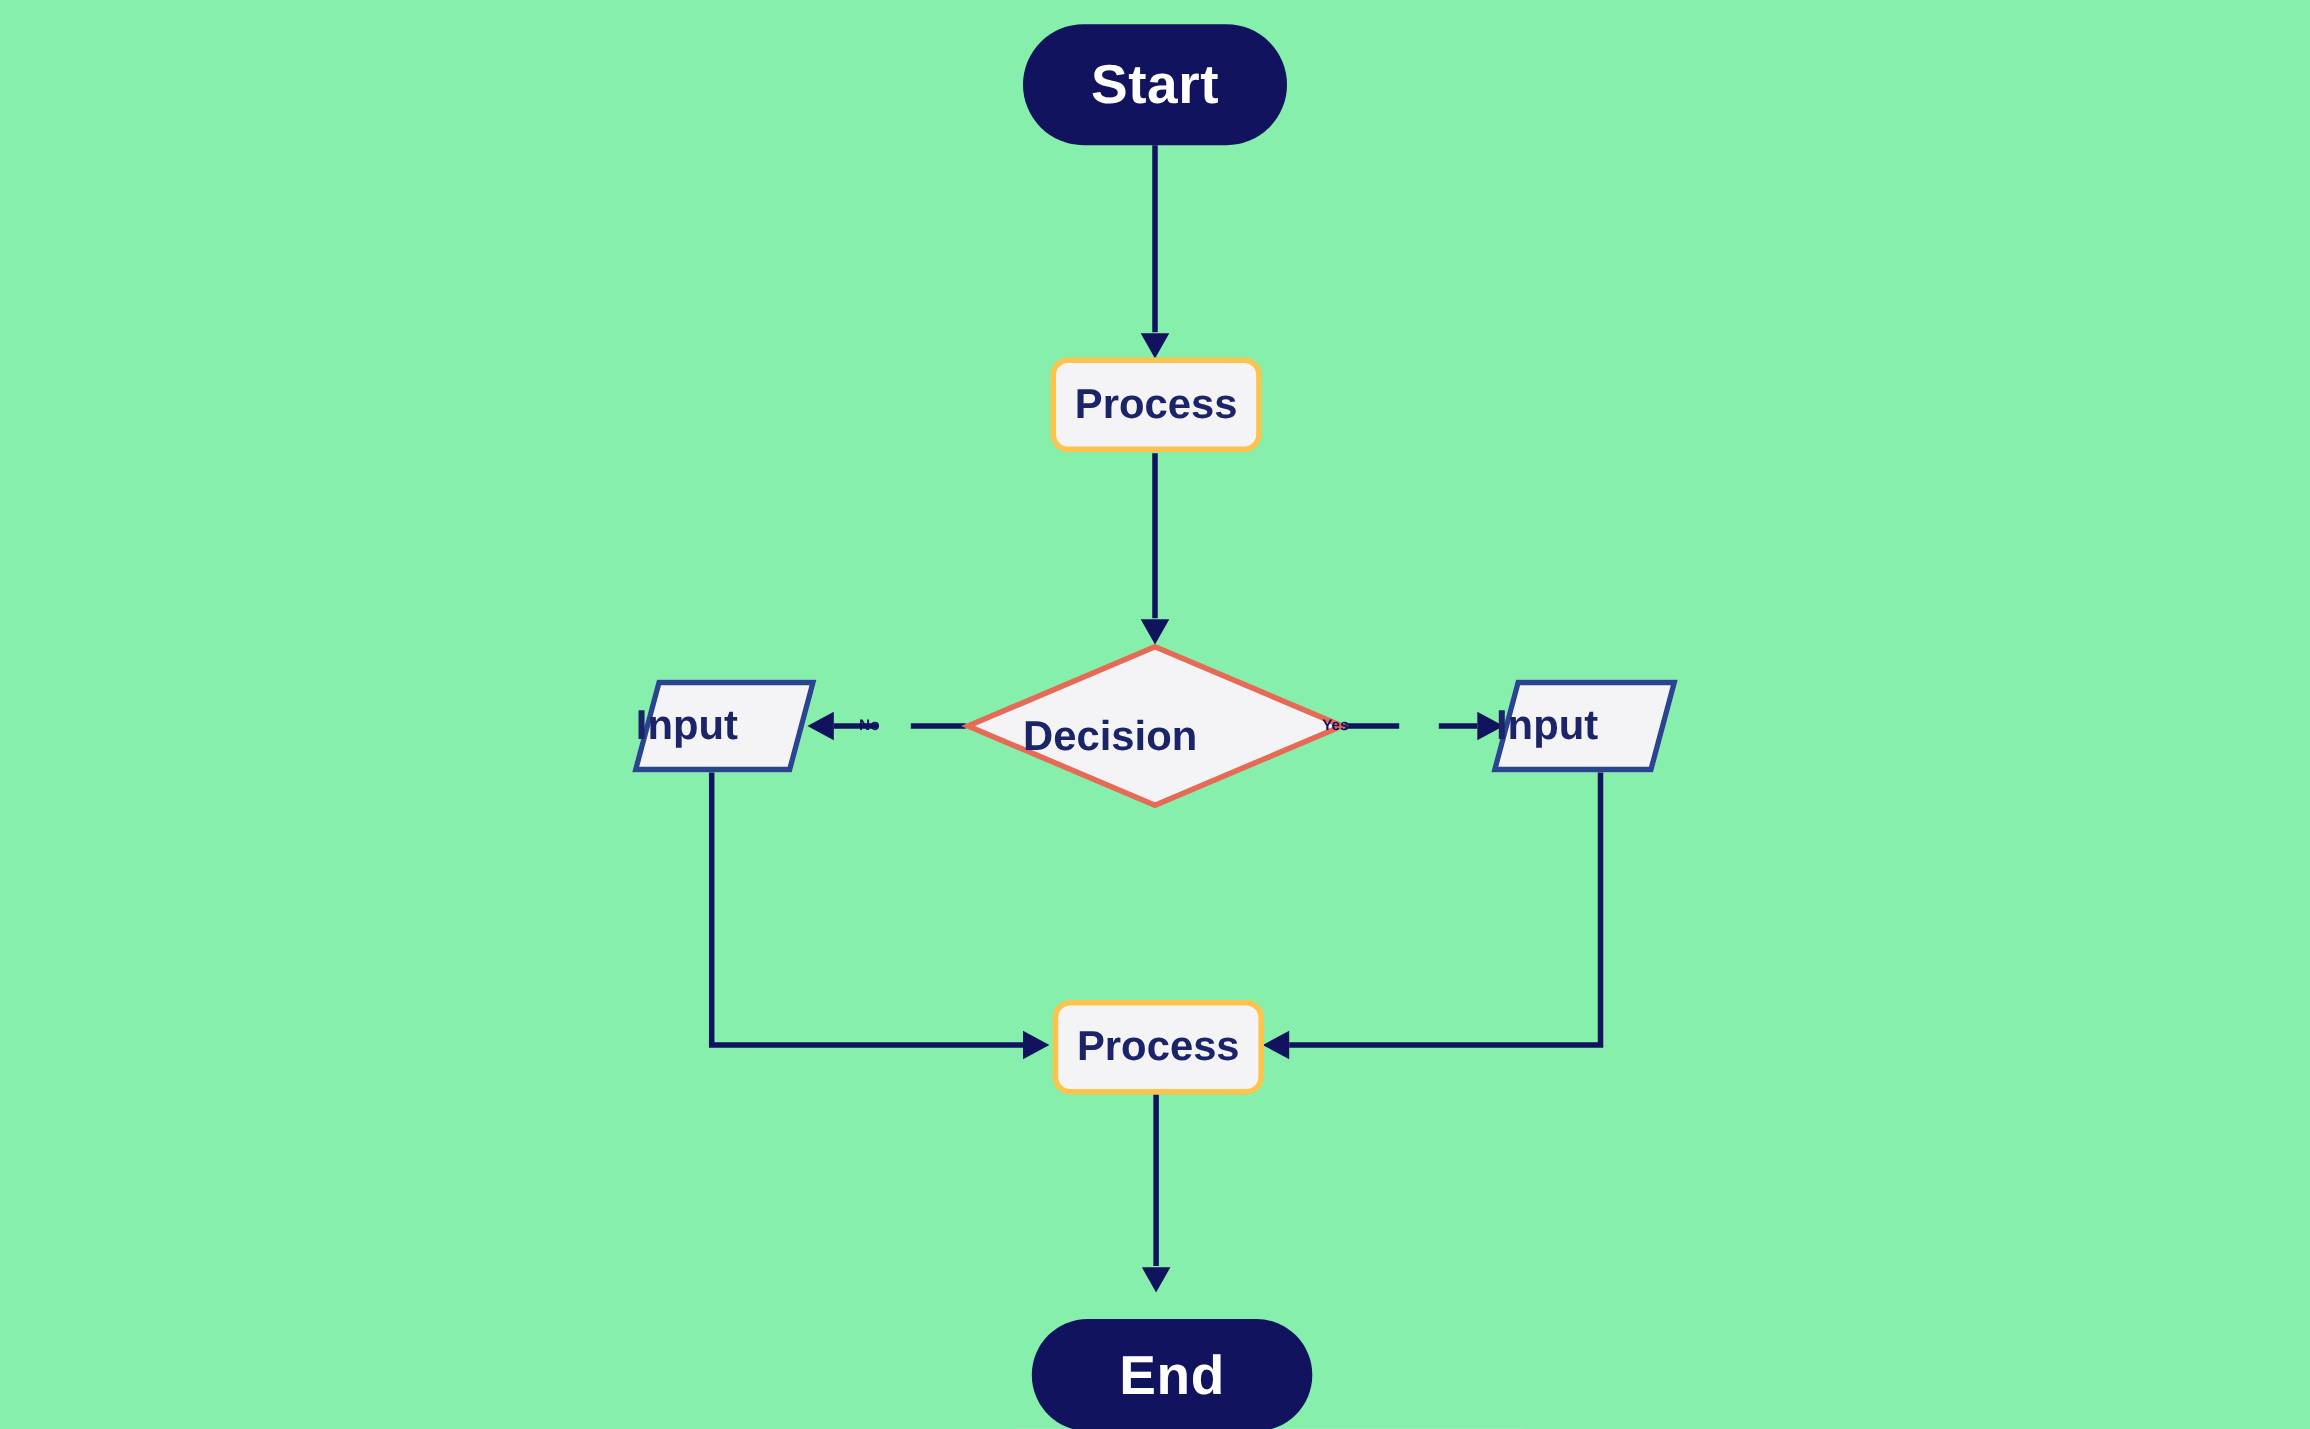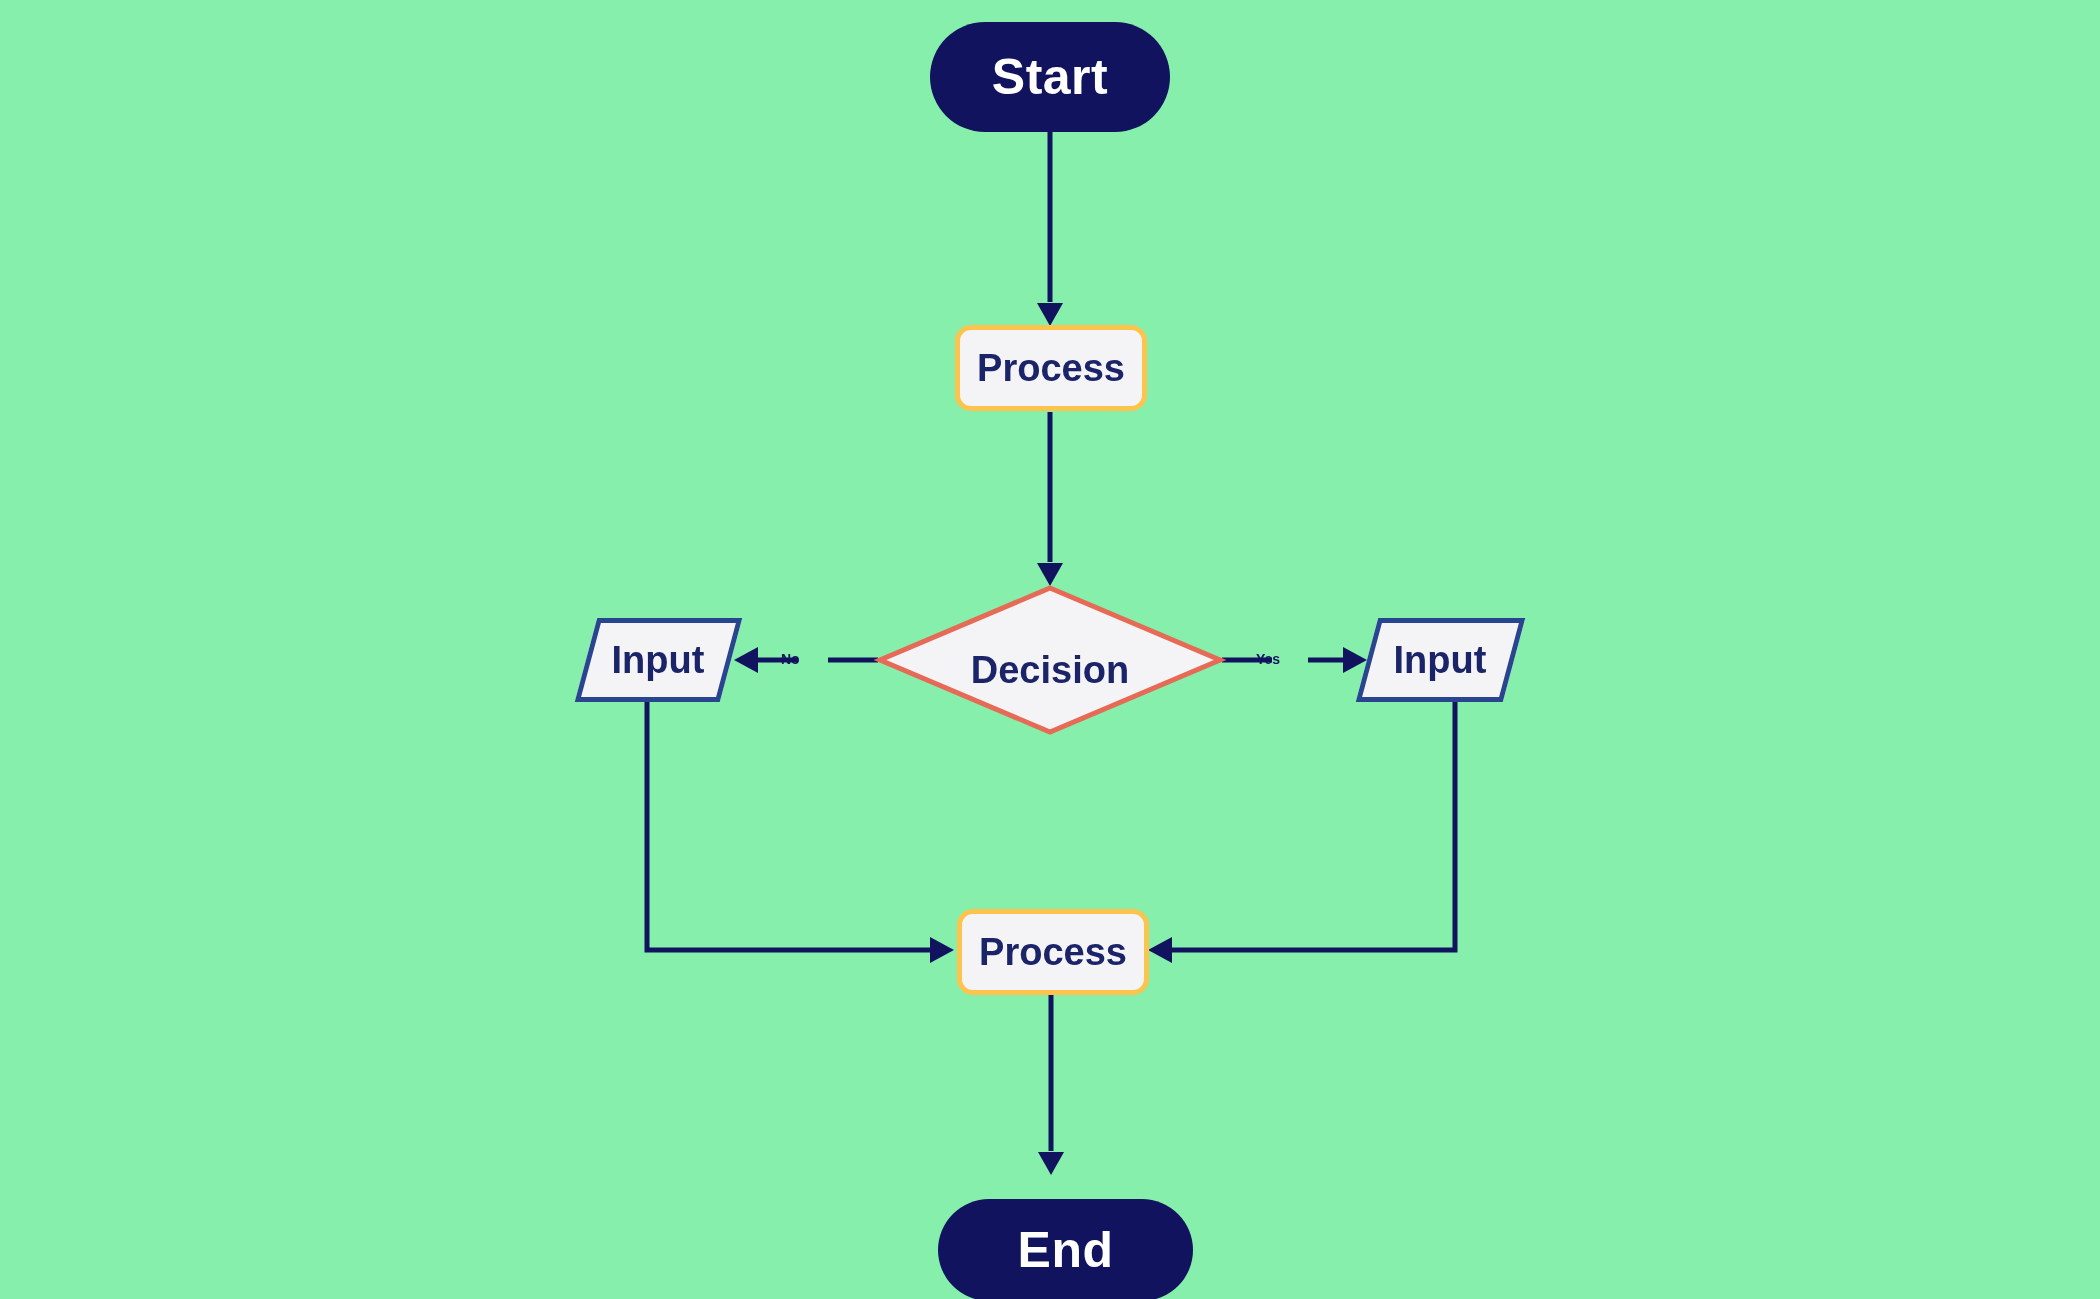--- a/index.html
+++ b/index.html
@@ -77,35 +77,34 @@
     border: 5px solid #2a4590;
     transform: skewX(-15deg);
   }
   .io-shape.left { left: 586px; top: 618px; width: 145px; height: 84px; }
   .io-shape.right { left: 1367px; top: 618px; width: 147px; height: 84px; }
   .shape-label {
     position: absolute;
     color: #1b2468;
     font-size: 38px;
     font-weight: 600;
-    text-align: center;
     line-height: 44px;
   }
   .shape-label.decision-label { left: 930px; top: 648px; width: 240px; }
   .shape-label.input-left-label { left: 578px; top: 638px; width: 160px; }
   .shape-label.input-right-label { left: 1360px; top: 638px; width: 160px; }
   .edge-label {
     position: absolute;
     color: #11135f;
     font-size: 14px;
     font-weight: 600;
     line-height: 22px;
   }
   .edge-label.no-label { left: 781px; top: 648px; width: 62px; }
-  .edge-label.yes-label { left: 1256px; top: 648px; width: 64px; }
+  .edge-label.yes-label { left: 1202px; top: 648px; width: 64px; }
 </style>
 </head>
 <body>
 
 <div id="stage">
 
   <svg id="edges" viewBox="0 0 2100 1299" xmlns="http://www.w3.org/2000/svg">
 
     <g>
       <path class="connector" d="M1050 132 V302"></path>

